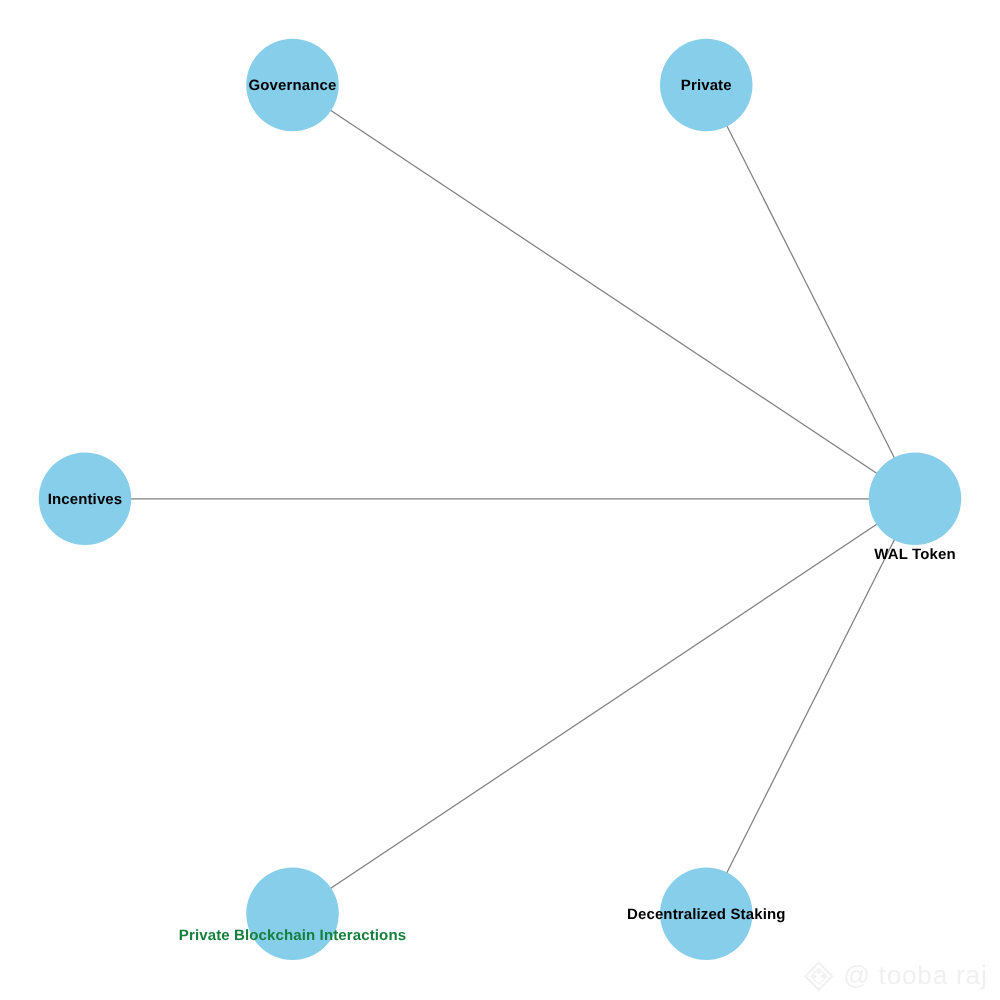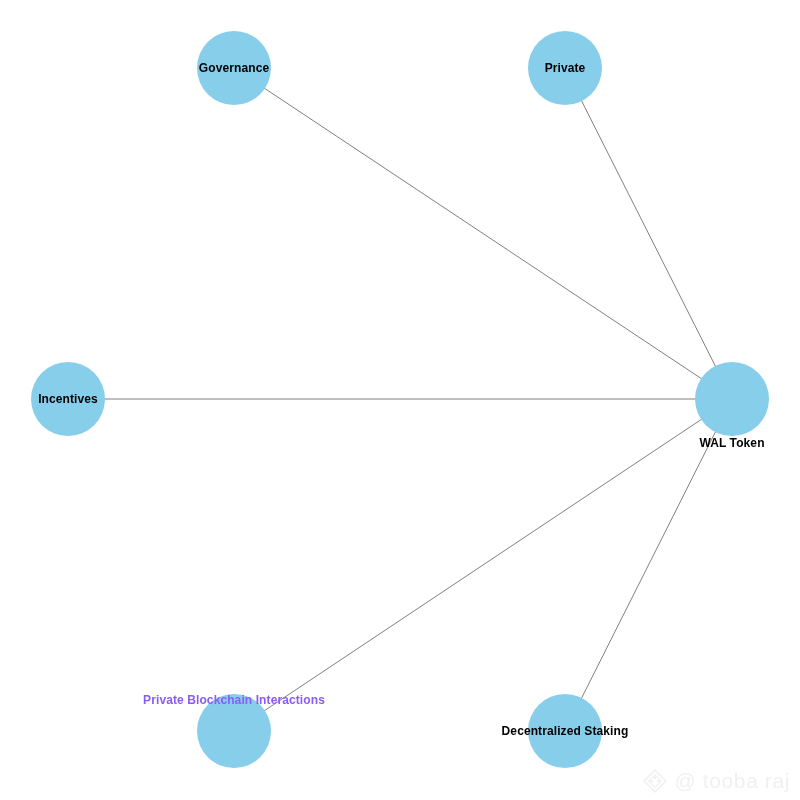--- a/index.html
+++ b/index.html
@@ -82,21 +82,21 @@
   <div id="node-layer">
       <div class="graph-node" style="left: 234px; top: 68px; width: 74px; height: 74px; background: rgb(135, 206, 235);"></div>
       <div class="node-label" style="left: 234px; top: 68px; font-size: 12px; color: rgb(0, 0, 0);">Governance</div>
       <div class="graph-node" style="left: 565px; top: 68px; width: 74px; height: 74px; background: rgb(135, 206, 235);"></div>
       <div class="node-label" style="left: 565px; top: 68px; font-size: 12px; color: rgb(0, 0, 0);">Private</div>
       <div class="graph-node" style="left: 68px; top: 399px; width: 74px; height: 74px; background: rgb(135, 206, 235);"></div>
       <div class="node-label" style="left: 68px; top: 399px; font-size: 12px; color: rgb(0, 0, 0);">Incentives</div>
       <div class="graph-node" style="left: 732px; top: 399px; width: 74px; height: 74px; background: rgb(135, 206, 235);"></div>
       <div class="node-label" style="left: 732px; top: 399px; font-size: 12px; color: rgb(0, 0, 0); margin-top: 44px;">WAL Token</div>
       <div class="graph-node" style="left: 234px; top: 731px; width: 74px; height: 74px; background: rgb(135, 206, 235);"></div>
-      <div class="node-label" style="left: 234px; top: 700px; font-size: 12px; color: #8b5cf6;">Private Blockchain Interactions</div>
+      <div class="node-label" style="left: 234px; top: 748px; font-size: 12px; color: #15803d;">Private Blockchain Interactions</div>
       <div class="graph-node" style="left: 565px; top: 731px; width: 74px; height: 74px; background: rgb(135, 206, 235);"></div>
       <div class="node-label" style="left: 565px; top: 731px; font-size: 12px; color: rgb(0, 0, 0);">Decentralized Staking</div>
     </div>
 
   <div id="watermark">
     <span class="wm-logo">
       <svg width="26" height="26" viewBox="0 0 26 26" xmlns="http://www.w3.org/2000/svg">
         <path d="M13 2.2 L23.8 13 L13 23.8 L2.2 13 Z" fill="none" stroke="#f0f0f0" stroke-width="1.6"></path>
         <path d="M13 6.6 L19.4 13 L13 19.4 L6.6 13 Z" fill="none" stroke="#f2f2f2" stroke-width="1.2"></path>
         <circle cx="13" cy="9.6" r="1.5" fill="#f0f0f0"></circle>

